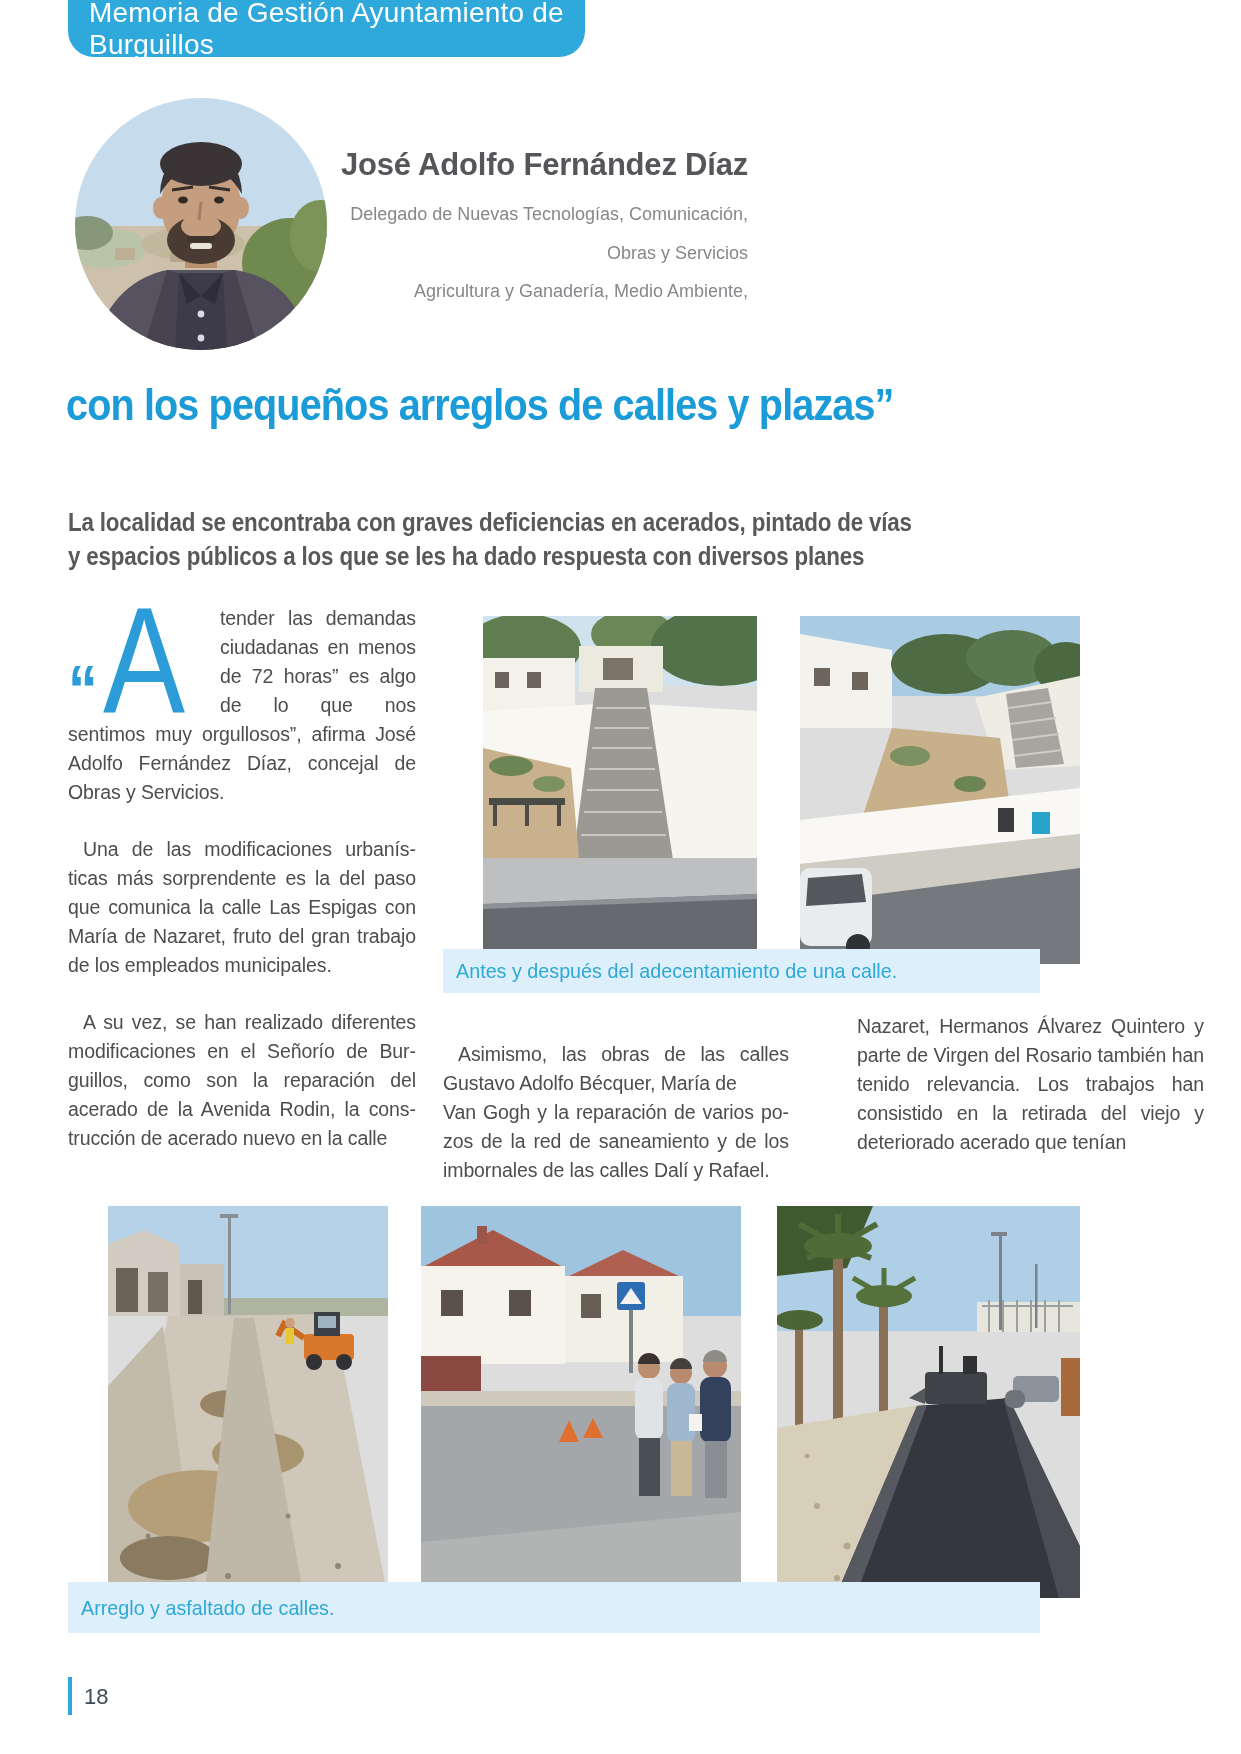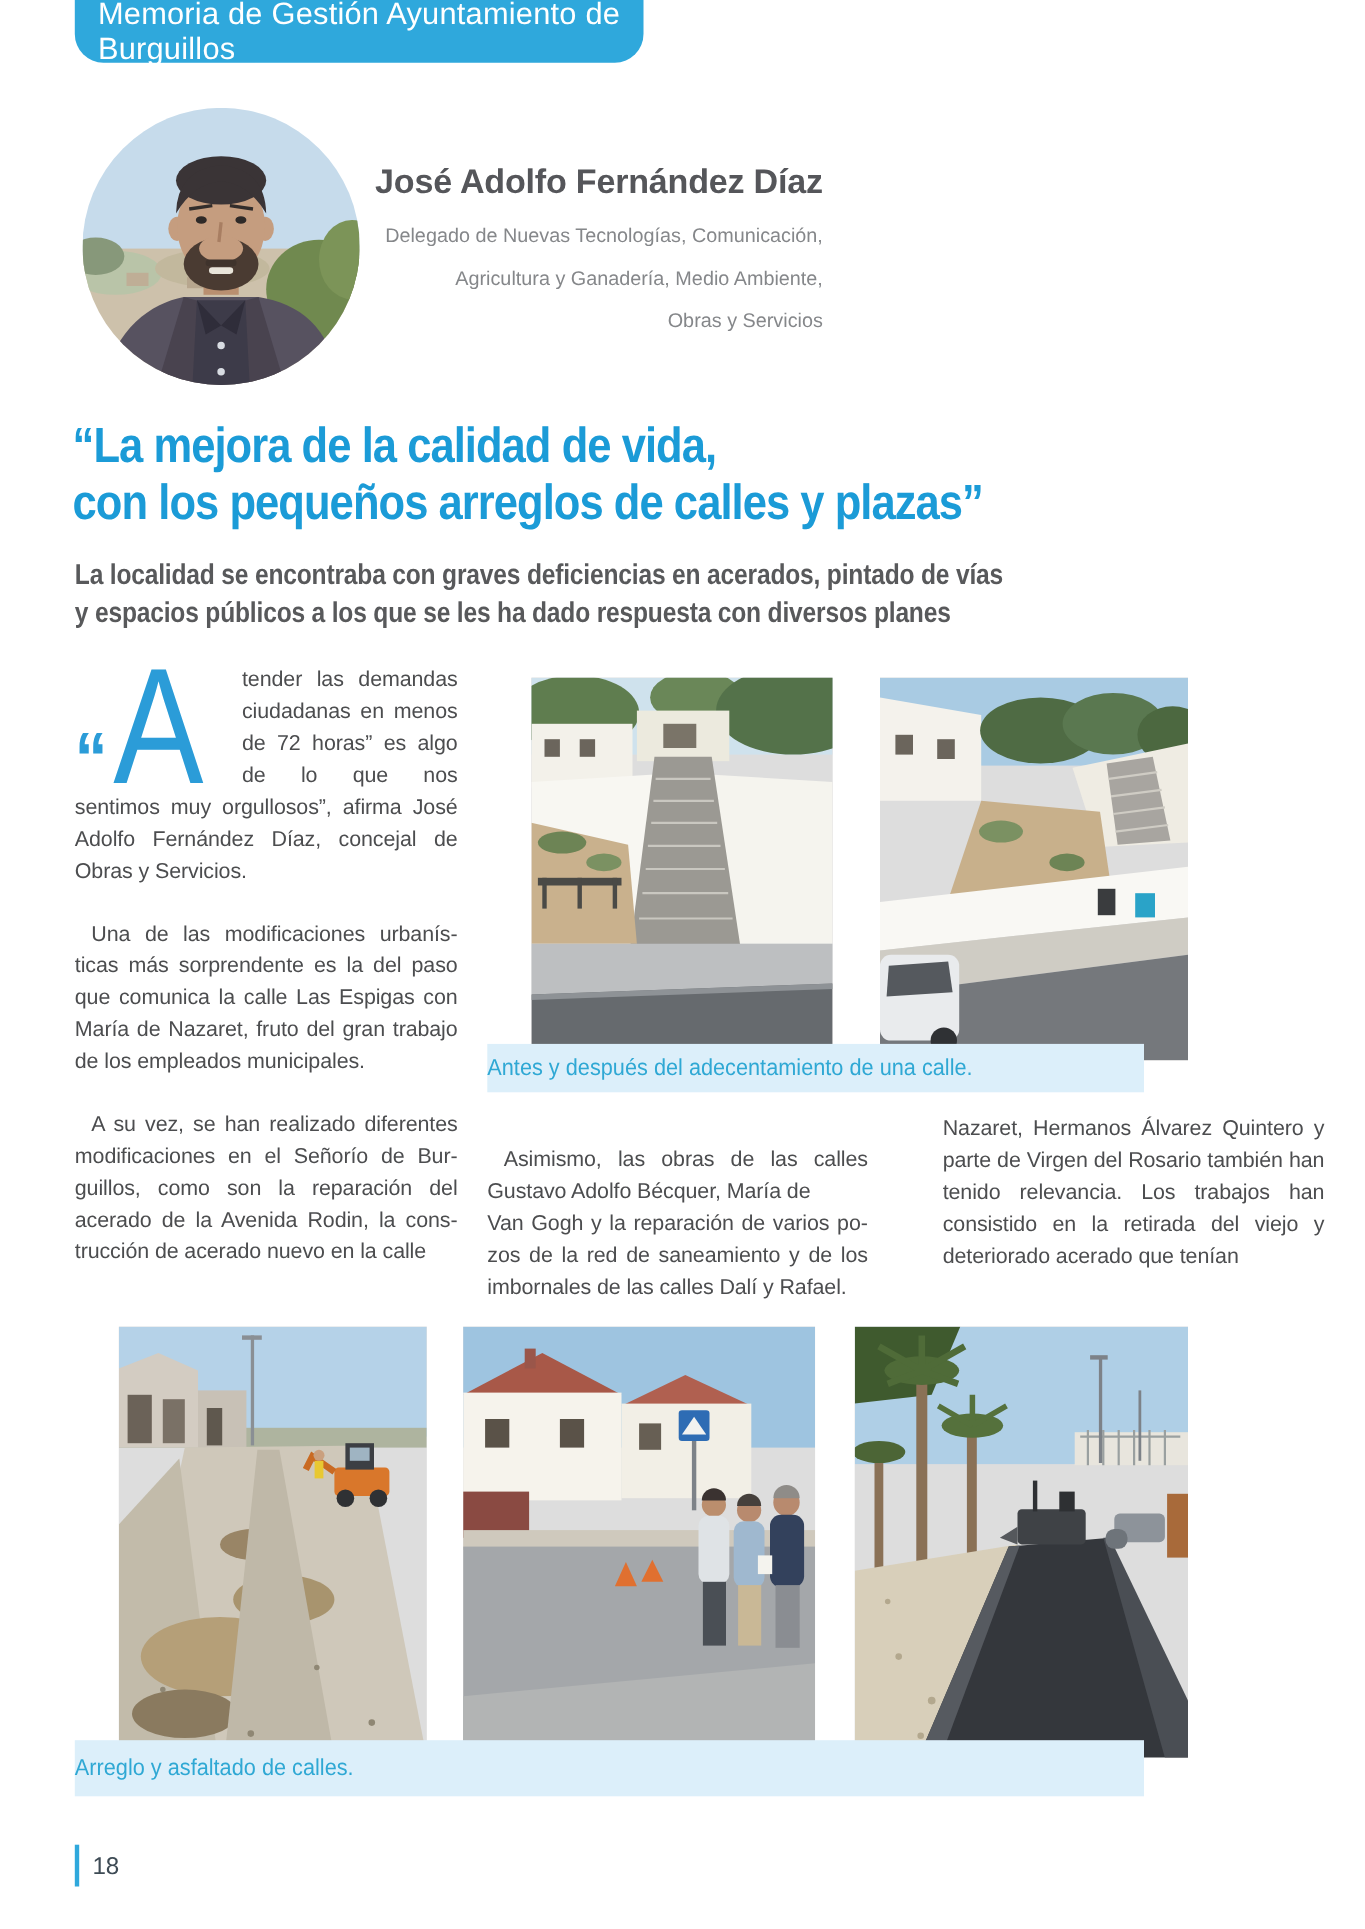--- a/index.html
+++ b/index.html
@@ -45,21 +45,21 @@
   
   .photo{position:absolute;overflow:hidden;background:#ddd;}
   #ph-top-before{left:443px;top:600px;width:274px;height:348px;}
   #ph-top-after{left:760px;top:600px;width:280px;height:348px;}
   #ph-bot-1{left:68px;top:1190px;width:280px;height:392px;}
   #ph-bot-2{left:381px;top:1190px;width:320px;height:392px;}
   #ph-bot-3{left:737px;top:1190px;width:303px;height:392px;}
 
   
   .capbar{position:absolute;background:#DCEFFA;color:#2FA8D4;display:flex;align-items:center;
-          font-size:21px;box-sizing:border-box;}
+          font-size:21px;box-sizing:border-box;padding-left:13px;}
   .capbar .cap-text{display:inline-block;transform:scaleX(.94);transform-origin:0 50%;}
   #cap-top{left:443px;top:949px;width:597px;height:44px;}
   #cap-bottom{left:68px;top:1582px;width:972px;height:51px;}
 
   
   .pagenum-rule{position:absolute;left:68px;top:1677px;width:4px;height:38px;background:#2FA8DC;}
   .pagenum{position:absolute;left:84px;top:1684px;font-size:22px;color:#3E4B55;}
 </style>
 </head>
 <body>
@@ -103,26 +103,25 @@
       <ellipse cx="144" cy="102" rx="5" ry="3.5" fill="#2f2a28"></ellipse>
       <path d="M 97 92 L 118 89" stroke="#332d2b" stroke-width="3" fill="none"></path>
       <path d="M 134 89 L 155 92" stroke="#332d2b" stroke-width="3" fill="none"></path>
       <path d="M 126 104 L 124 122" stroke="#a87e62" stroke-width="3" fill="none"></path>
     </svg>
   </div>
 
   <div class="idblock">
     <div class="idname">José Adolfo Fernández Díaz</div>
     <div class="idrole">Delegado de Nuevas Tecnologías, Comunicación,</div>
+    <div class="idrole">Obras y Servicios</div>
     <div class="idrole">Agricultura y Ganadería, Medio Ambiente,</div>
-    <div class="idrole">Obras y Servicios</div>
   </div>
 
   <div class="headline">
-    <div><span class="hl">“La mejora de la calidad de vida,</span></div>
     <div><span class="hl">con los pequeños arreglos de calles y plazas”</span></div>
   </div>
 
   <div class="standfirst">
     <div><span class="sf">La localidad se encontraba con graves deficiencias en acerados, pintado de vías</span></div>
     <div><span class="sf">y espacios públicos a los que se les ha dado respuesta con diversos planes</span></div>
   </div>
 
   <div class="bodycol col1">
     <div class="para">

